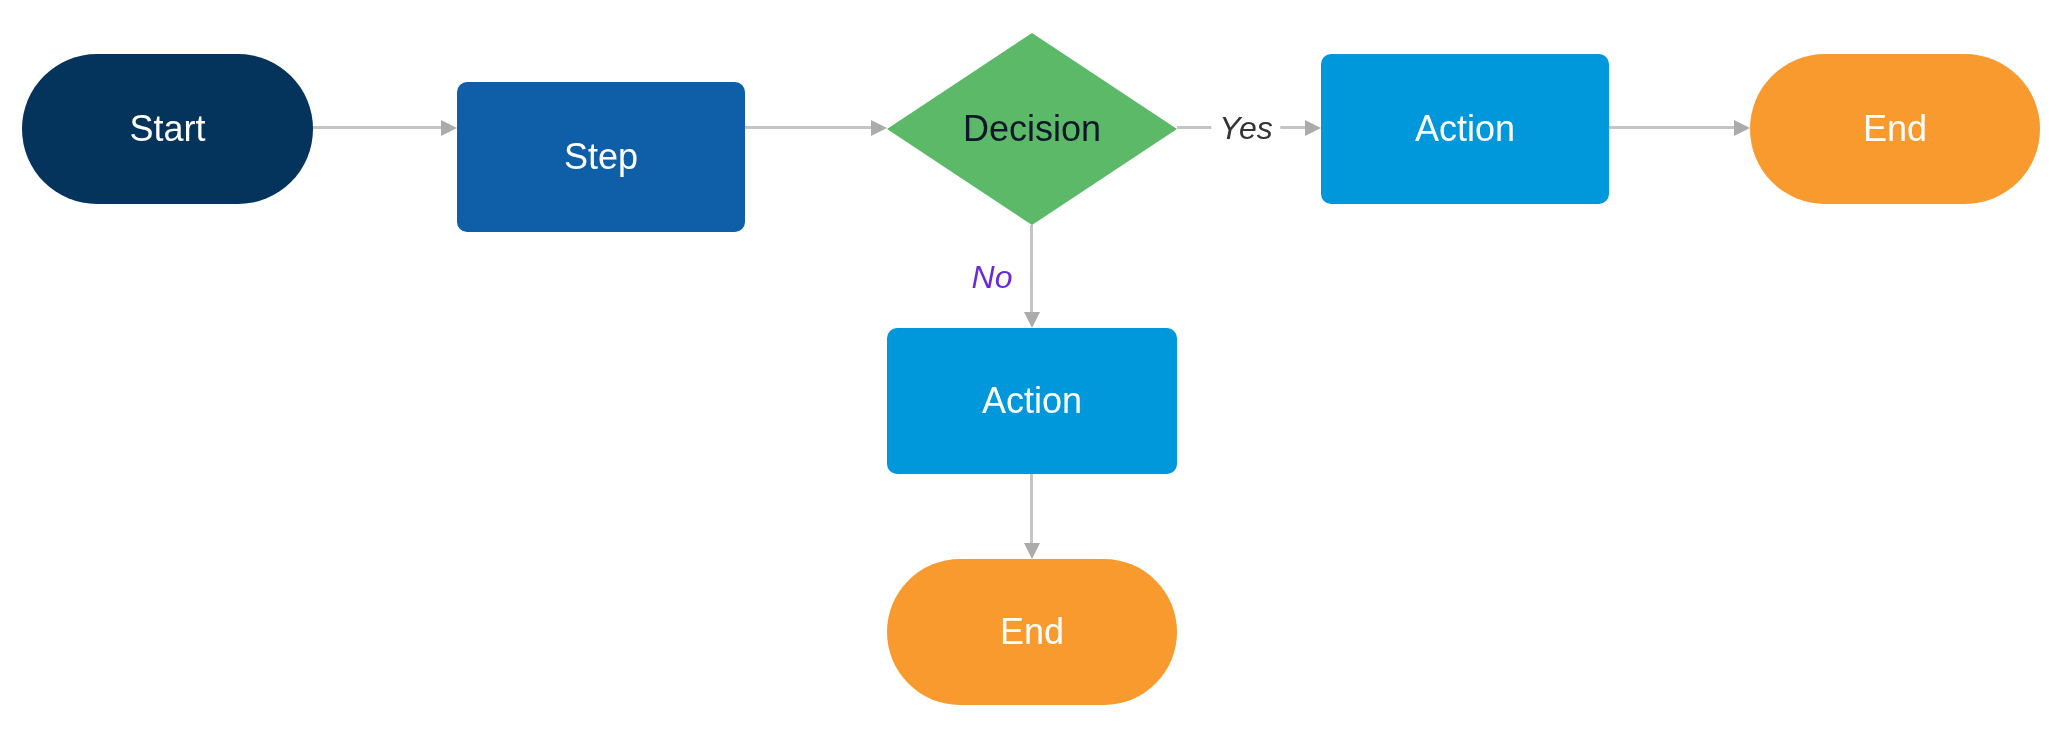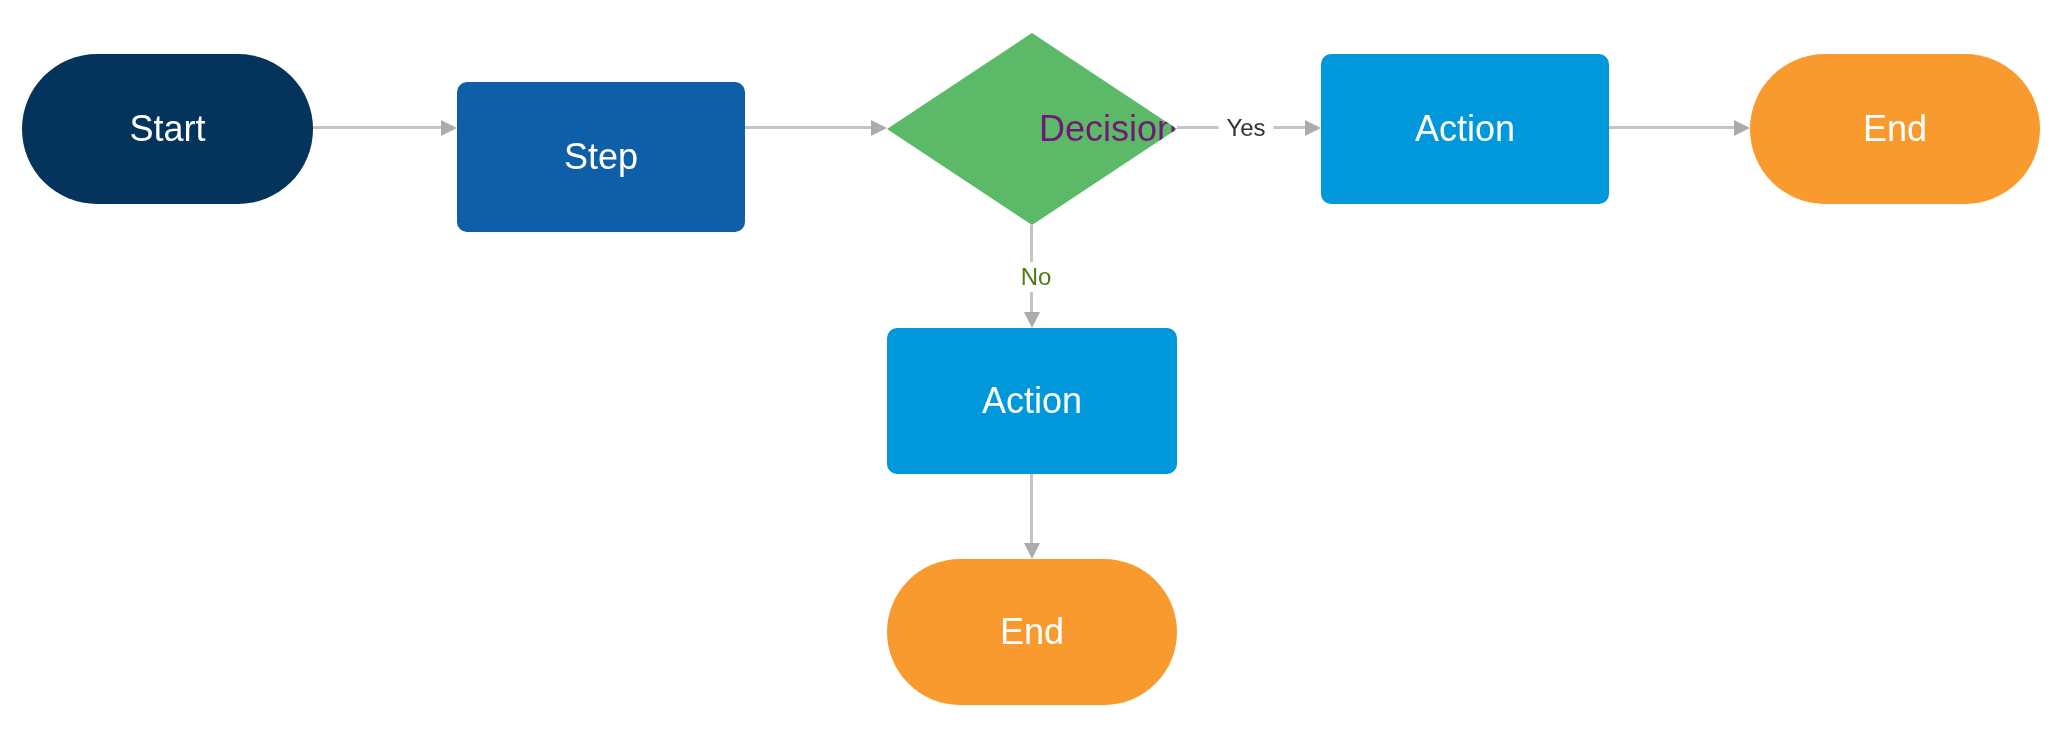--- a/index.html
+++ b/index.html
@@ -45,40 +45,41 @@
   .arrow-down {
     position: absolute; width: 0; height: 0;
     border-left: 8px solid transparent;
     border-right: 8px solid transparent;
     border-top: 16px solid #ABABAB;
   }
 
   .edge-label {
     position: absolute;
     transform: translate(-50%, -50%);
-    font-size: 24px;
+    font-size: 32px;
     line-height: 1;
     padding: 3px 8px;
     white-space: nowrap;
+    font-style: italic;
   }
 </style>
 </head>
 <body>
 
 <div class="canvas" style="background-color: rgb(255, 255, 255);">
 
   <div class="node stadium-start" style="background-color: rgb(4, 51, 92); color: rgb(255, 255, 255);">
     <span class="node-label">Start</span>
   </div>
 
   <div class="node rect-step" style="background-color: rgb(14, 95, 168); color: rgb(255, 255, 255); margin-top: 28px;">
     <span class="node-label">Step</span>
   </div>
 
-  <div class="node diamond-decision" style="background-color: rgb(91, 185, 104); color: #701a75; justify-content: flex-end;">
+  <div class="node diamond-decision" style="background-color: rgb(91, 185, 104); color: #0f172a;">
     <span class="node-label">Decision</span>
   </div>
 
   <div class="node rect-action-yes" style="background-color: rgb(0, 152, 219); color: rgb(255, 255, 255);">
     <span class="node-label">Action</span>
   </div>
 
   <div class="node stadium-end-yes" style="background-color: rgb(248, 154, 46); color: rgb(255, 255, 255);">
     <span class="node-label">End</span>
   </div>
@@ -99,18 +100,18 @@
 
   <div class="edge-line h" style="left: 1177px; top: 126px; width: 128px; background-color: rgb(196, 196, 196);"></div>
   <div class="arrow-right" style="left: 1305px; top: 120px; border-left-color: rgb(171, 171, 171);"></div>
   <span class="edge-label" style="left: 1246px; top: 128px; color: rgb(51, 51, 51); background-color: rgb(255, 255, 255);">Yes</span>
 
   <div class="edge-line h" style="left: 1609px; top: 126px; width: 125px; background-color: rgb(196, 196, 196);"></div>
   <div class="arrow-right" style="left: 1734px; top: 120px; border-left-color: rgb(171, 171, 171);"></div>
 
   <div class="edge-line v" style="left: 1030px; top: 225px; height: 87px; background-color: rgb(196, 196, 196);"></div>
   <div class="arrow-down" style="left: 1024px; top: 312px; border-top-color: rgb(171, 171, 171);"></div>
-  <span class="edge-label" style="left: 1036px; top: 277px; color: #4d7c0f; background-color: rgb(255, 255, 255);">No</span>
+  <span class="edge-label" style="left: 992px; top: 277px; color: #6d28d9; background-color: rgb(255, 255, 255);">No</span>
 
   <div class="edge-line v" style="left: 1030px; top: 474px; height: 69px; background-color: rgb(196, 196, 196);"></div>
   <div class="arrow-down" style="left: 1024px; top: 543px; border-top-color: rgb(171, 171, 171);"></div>
 
 </div>
 
 </body></html>

